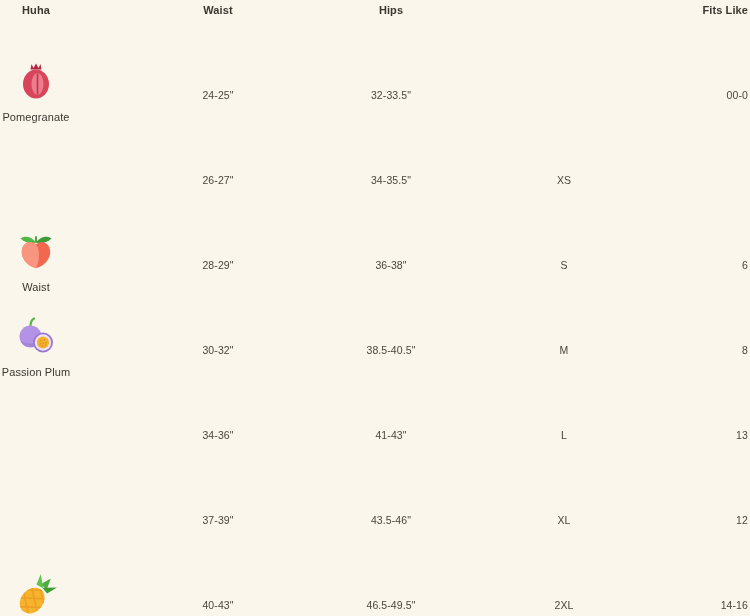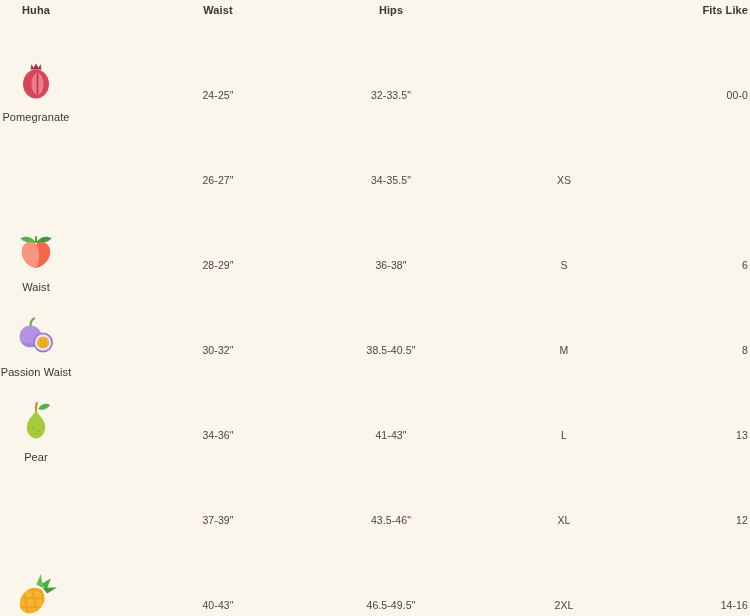--- a/index.html
+++ b/index.html
@@ -102,44 +102,29 @@
             <circle cx="25" cy="25.5" r="0.85"></circle>
               <circle cx="28.5" cy="24.8" r="0.85"></circle>
             <circle cx="30" cy="27.6" r="0.85"></circle>
               <circle cx="27.2" cy="28.3" r="0.85"></circle>
             <circle cx="24.4" cy="29" r="0.85"></circle>
               <circle cx="26.2" cy="31.2" r="0.85"></circle>
             <circle cx="29.2" cy="30.6" r="0.85"></circle>
           </g>
         </svg>
       </span>
-      <span class="fruit-label">Passion Waist</span>
+      <span class="fruit-label">Passion Plum</span>
     </div>
     <div class="cell cell-waist">30-32"</div>
     <div class="cell cell-hips">38.5-40.5"</div>
     <div class="cell cell-size">M</div>
     <div class="cell cell-fits">8</div>
   </div>
 
   <div class="row">
-    <div class="cell cell-huha fruit-cell">
-      <span class="fruit-icon">
-        <svg viewBox="0 0 40 44" width="40" height="44">
-          <path d="M20.8 3 Q19.5 7 20 11" stroke="#D08A2E" stroke-width="2.2" fill="none" stroke-linecap="round"></path>
-          <path d="M22 9 C25 3.5 31 2.5 34 5 C32 9 26 10.8 22 9 Z" fill="#4FB344"></path>
-          <path d="M20 9.5 C18 15.5 13 17.5 11.3 23.5 C9.2 31.5 14 38.5 20 38.5 C26 38.5 30.8 31.5 28.7 23.5 C27 17.5 22 15.5 20 9.5 Z" fill="#A6C93D"></path>
-          <g fill="#8DB32C">
-            <circle cx="17" cy="28" r="0.9"></circle>
-              <circle cx="22.5" cy="31" r="0.9"></circle>
-              <circle cx="19" cy="33.5" r="0.9"></circle>
-          </g>
-        </svg>
-      </span>
-      <span class="fruit-label">Pear</span>
-    </div>
     <div class="cell cell-waist">34-36"</div>
     <div class="cell cell-hips">41-43"</div>
     <div class="cell cell-size">L</div>
     <div class="cell cell-fits">13</div>
   </div>
 
   <div class="row">
     <div class="cell cell-waist">37-39"</div>
     <div class="cell cell-hips">43.5-46"</div>
     <div class="cell cell-size">XL</div>

